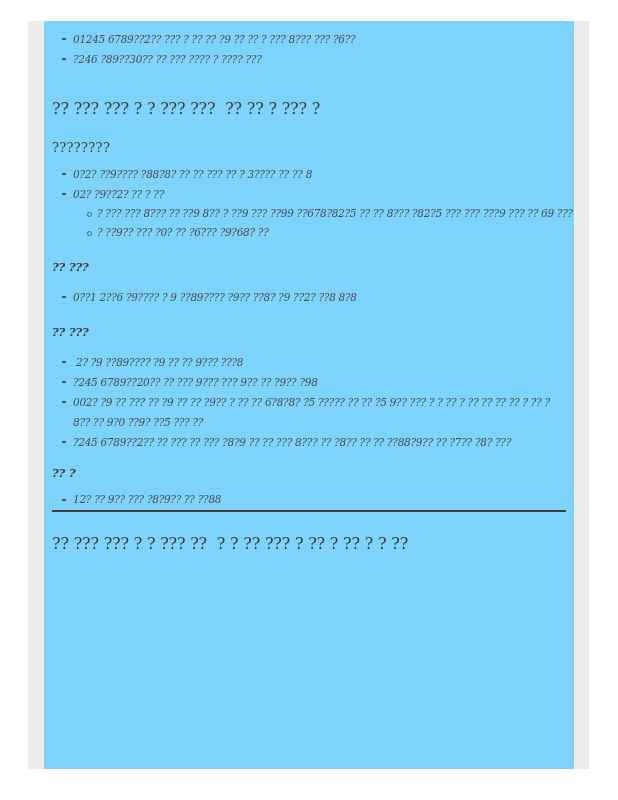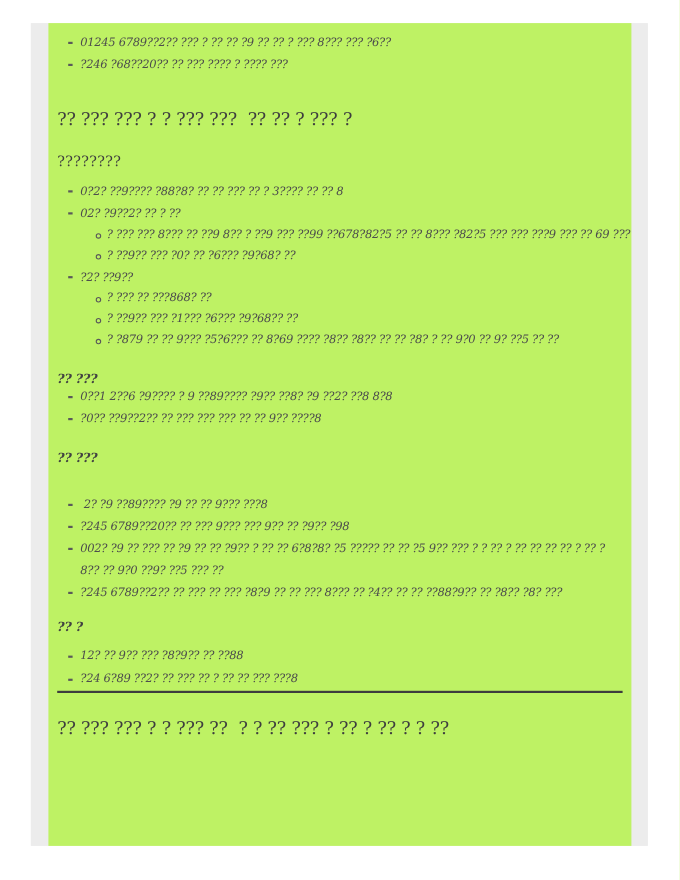--- a/index.html
+++ b/index.html
@@ -6,21 +6,21 @@
   body {
     width:618px; height:800px; background:#ffffff;
     font-family:"DejaVu Serif", serif; position:relative; overflow:hidden;
   }
   .viewer {
     position:absolute; left:28px; top:21px; width:561px; height:748px;
     background:#ececec;
   }
   .page {
     position:absolute; left:16px; top:0; width:530px; height:100%;
-    background:#bef264; padding:0 8px; box-sizing:border-box; overflow:hidden;
+    background:#7dd3fc; padding:0 8px; box-sizing:border-box; overflow:hidden;
     color:#4d4d4d;
   }
   ul { margin:0; padding:0 0 0 21px; list-style:none; }
   ul.lv1 > li {
     position:relative;
     font:italic 10.5px/20px "DejaVu Serif", serif;
     letter-spacing:-0.3px; white-space:pre-wrap; color:#4d4d4d;
   }
   ul.lv1 > li::before {
     content:""; position:absolute; left:-11px; top:9px;
@@ -45,68 +45,65 @@
   }
   h2 {
     font:400 13px/16px "DejaVu Serif", serif; color:#3e3e3e;
     margin:22px 0 0 0; letter-spacing:0.3px; white-space:pre-wrap;
   }
   h3 {
     font:italic 600 11.5px/14px "DejaVu Serif", serif; color:#424242;
     margin:18px 0 0 0; letter-spacing:-0.2px; white-space:pre-wrap;
   }
   h3.tight { margin-top:14px; }
-  ul.sec0 { margin-top:0; }
-  ul.sec1 { margin-top:26px; }
+  ul.sec0 { margin-top:13px; }
+  ul.sec1 { margin-top:13px; }
   ul.sec2 { margin-top:9px; }
   ul.sec2 > li { line-height:21px;font-style:italic; }
   ul.sec2 > li::before { top:10px; }
   hr {
     border:0; height:2px; background:#3d3d3d; margin:0;
   }
   h1.footer { margin-top:22px; }
 </style>
 </head>
 <body>
 
 <div class="viewer">
   <div class="page">
 
     <ul class="lv1 intro" id="intro-list">
         <li>01245 6789??2?? ??? ? ?? ?? ?9 ?? ?? ? ??? 8??? ??? ?6??</li>
-        <li>?246 ?68??20?? ?? ??? ???? ? ???? ???</li>
+        <li>?246 ?89??30?? ?? ??? ???? ? ???? ???</li>
       </ul>
 
     <h1>?? ??? ??? ? ? ??? ???  ?? ?? ? ??? ?</h1>
 
     <h2>????????</h2>
 
     <ul class="lv1" id="main-list">
         <li>0?2? ??9???? ?88?8? ?? ?? ??? ?? ? 3???? ?? ?? 8</li>
         <li>02? ?9??2? ?? ? ??<ul class="lv2"><li>? ??? ??? 8??? ?? ??9 8?? ? ??9 ??? ??99 ??678?82?5 ?? ?? 8??? ?82?5 ??? ??? ???9 ??? ?? 69 ??? ?? 69 ?? ?9</li><li>? ??9?? ??? ?0? ?? ?6??? ?9?68? ??</li></ul></li>
-        <li>?2? ??9??<ul class="lv2"><li>? ??? ?? ???868? ??</li><li>? ??9?? ??? ?1??? ?6??? ?9?68?? ??</li><li>? ?879 ?? ?? 9??? ?5?6??? ?? 8?69 ???? ?8?? ?8?? ?? ?? ?8? ? ?? 9?0 ?? 9? ??5 ?? ??</li></ul></li>
       </ul>
 
     <div id="sections">
         <h3>?? ???</h3>
         <ul class="lv1 sec0">
           <li>0??1 2??6 ?9???? ? 9 ??89???? ?9?? ??8? ?9 ??2? ??8 8?8</li>
-          <li>?0?? ??9??2?? ?? ??? ??? ??? ?? ?? 9?? ????8</li>
         </ul>
         <h3>?? ???</h3>
         <ul class="lv1 sec1">
           <li> 2? ?9 ??89???? ?9 ?? ?? 9??? ???8</li>
           <li>?245 6789??20?? ?? ??? 9??? ??? 9?? ?? ?9?? ?98</li>
           <li>002? ?9 ?? ??? ?? ?9 ?? ?? ?9?? ? ?? ?? 6?8?8? ?5 ????? ?? ?? ?5 9?? ??? ? ? ?? ? ?? ?? ?? ?? ? ?? ?8?? ?? 9?0 ??9? ??5 ??? ??</li>
-          <li>?245 6789??2?? ?? ??? ?? ??? ?8?9 ?? ?? ??? 8??? ?? ?4?? ?? ?? ??88?9?? ?? ?8?? ?8? ???</li>
+          <li>?245 6789??2?? ?? ??? ?? ??? ?8?9 ?? ?? ??? 8??? ?? ?8?? ?? ?? ??88?9?? ?? ?7?? ?8? ???</li>
         </ul>
         <h3 class="tight">?? ?</h3>
         <ul class="lv1 sec2">
           <li>12? ?? 9?? ??? ?8?9?? ?? ??88</li>
-          <li>?24 6?89 ??2? ?? ??? ?? ? ?? ?? ??? ???8</li>
         </ul>
       </div>
 
     <hr>
 
     <h1 class="footer">?? ??? ??? ? ? ??? ??  ? ? ?? ??? ? ?? ? ?? ? ? ??</h1>
 
   </div>
 </div>
 

